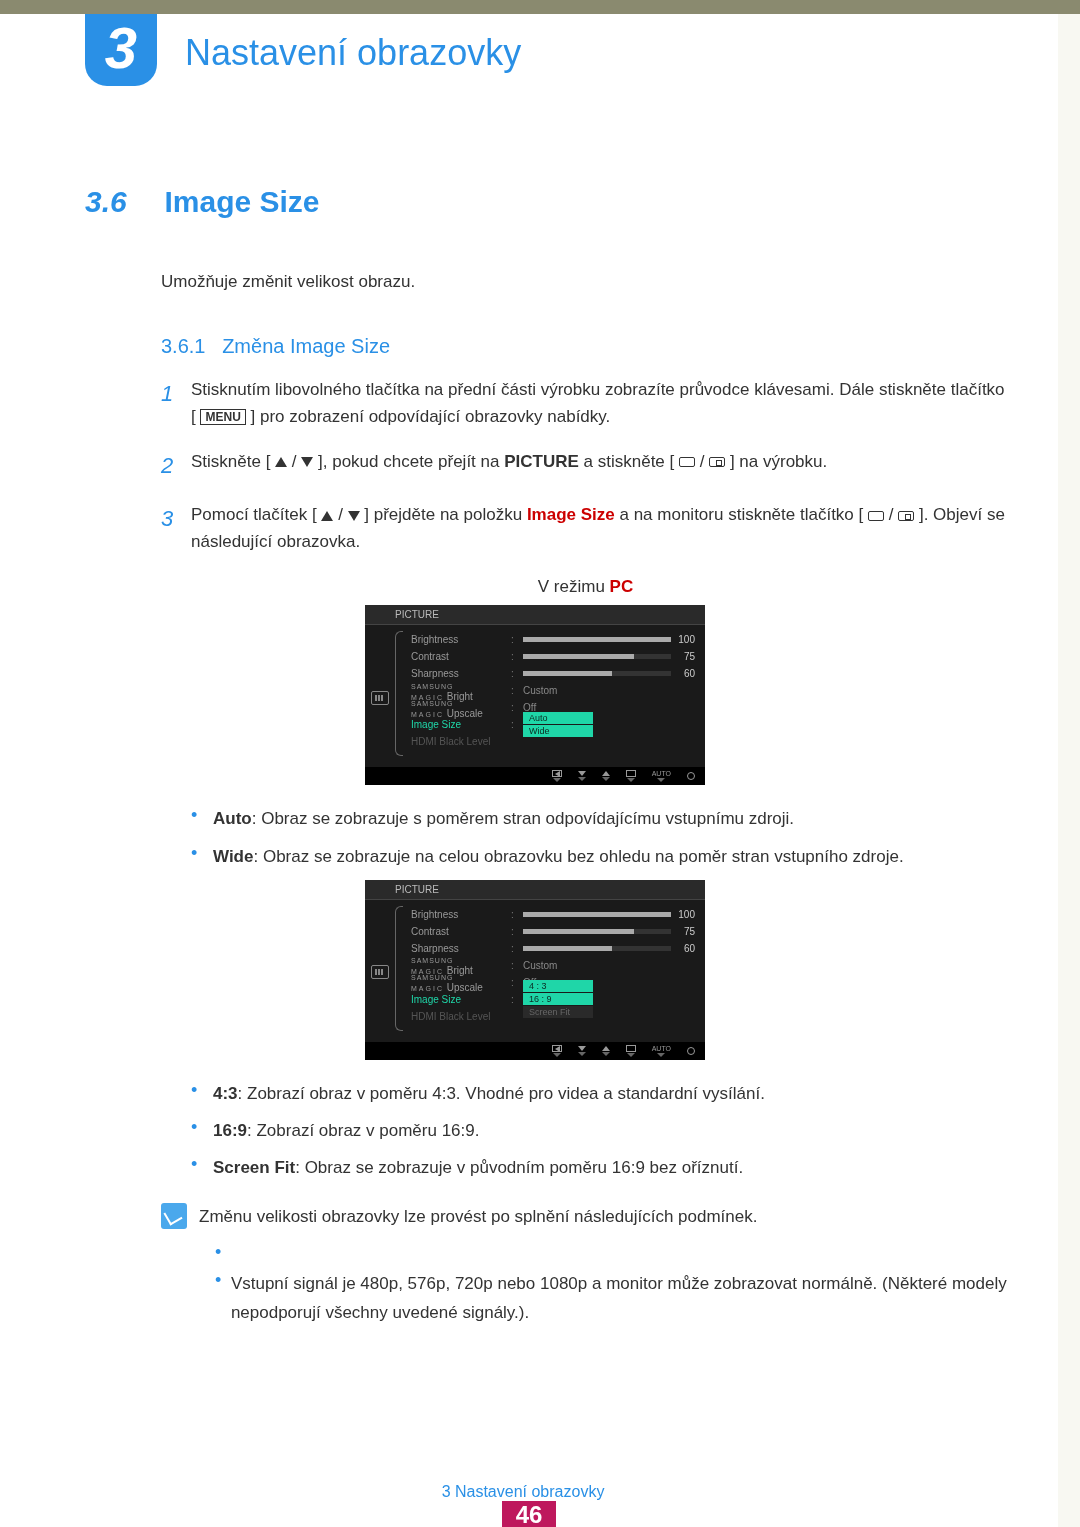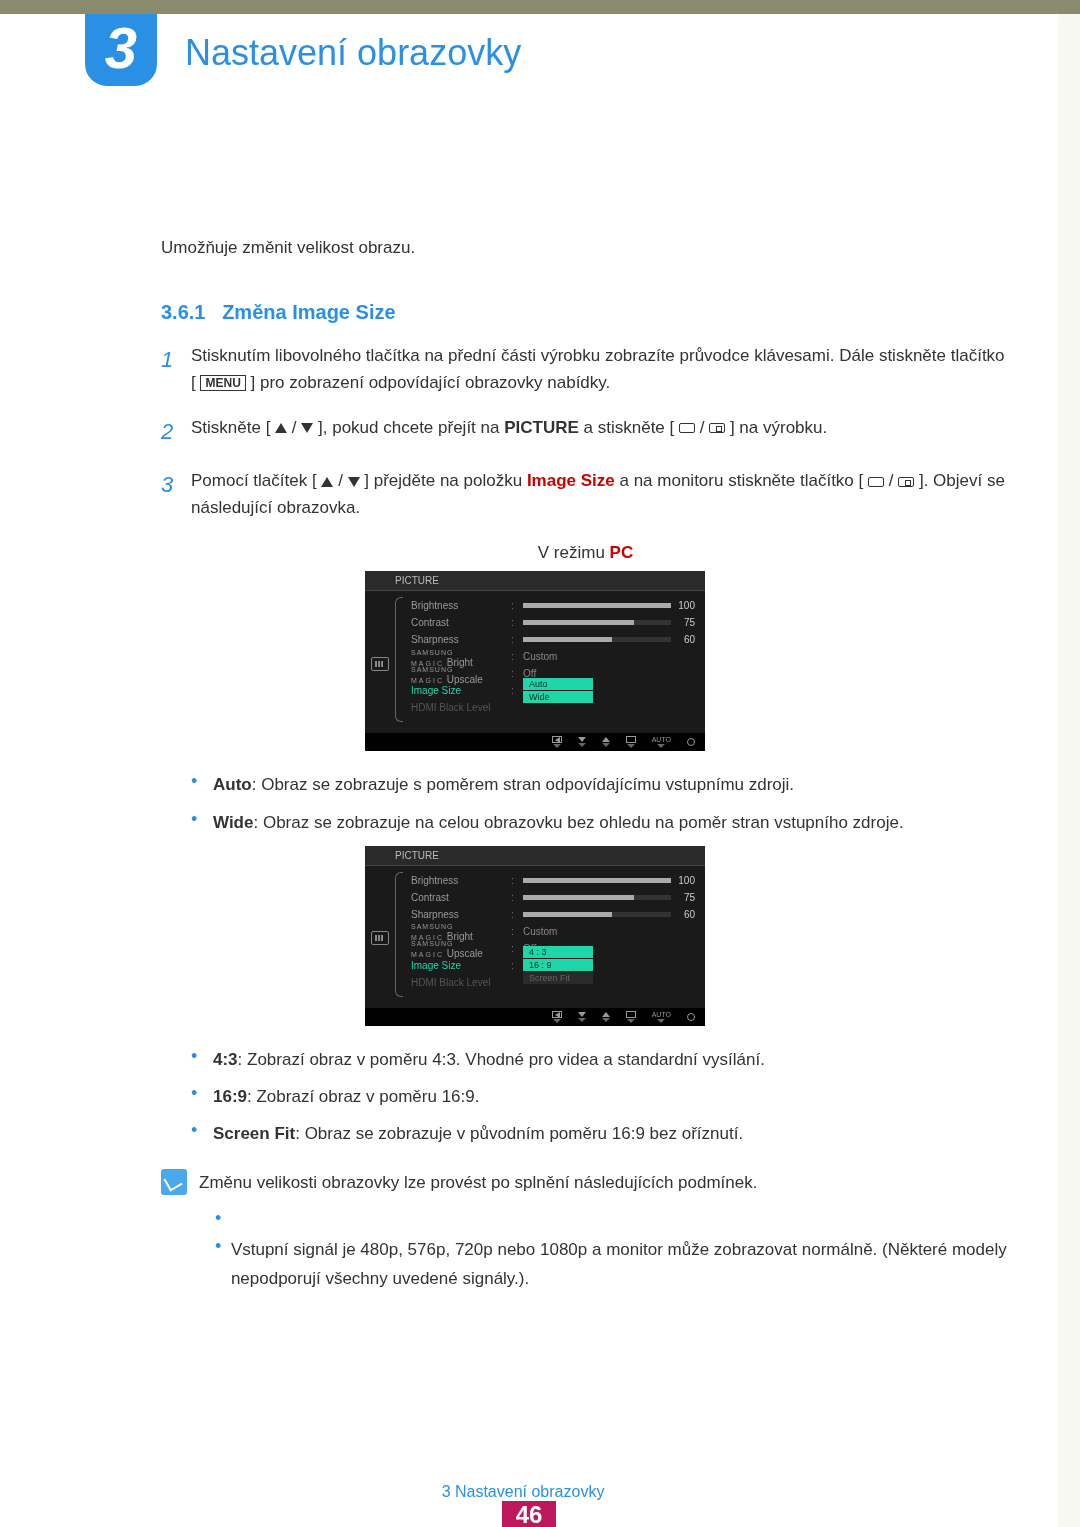--- a/index.html
+++ b/index.html
@@ -44,21 +44,21 @@
     font-size: 36px;
     font-weight: 500;
   }
   .content {
     position: absolute;
     top: 185px; left: 85px; right: 70px;
   }
   .sec-num { color: #2a90e6; font-size: 30px; font-weight: bold; font-style: italic; display: inline-block; width: 75px; }
   .sec-title { color: #2a90e6; font-size: 30px; font-weight: bold; }
   .body-text { font-size: 17px; color: #333; margin-left: 76px; margin-top: 50px; line-height: 1.5; }
-  .subsec { color: #2a90e6; font-size: 20px; font-weight: bold; margin-left: 76px; margin-top: 40px; }
+  .subsec { color: #2a90e6; font-size: 20px; font-weight: normal; margin-left: 76px; margin-top: 40px; }
   .steps { margin-left: 76px; margin-top: 18px; }
   .step { display: flex; margin-bottom: 18px; font-size: 17px; line-height: 1.6; }
   .step-num { color: #2a90e6; font-style: italic; font-size: 22px; width: 30px; flex-shrink: 0; }
   .step-body { flex: 1; }
   .menu-box {
     display: inline-block; border: 1px solid #333; padding: 0 4px; font-size: 12px; font-weight: bold;
     vertical-align: middle; line-height: 14px;
   }
   .tri-up { display: inline-block; width: 0; height: 0; border-left: 6px solid transparent; border-right: 6px solid transparent; border-bottom: 10px solid #333; vertical-align: middle; }
   .tri-down { display: inline-block; width: 0; height: 0; border-left: 6px solid transparent; border-right: 6px solid transparent; border-top: 10px solid #333; vertical-align: middle; }
@@ -130,20 +130,24 @@
 <body>
 
 <div class="top-bar"></div>
 <div class="right-bar"></div>
 
 <div class="chapter-badge">3</div>
 <div class="chapter-title">Nastavení obrazovky</div>
 
 <div class="content">
 
+  <div>
+    <span class="sec-num">3.6</span>
+    <span class="sec-title">Image Size</span>
+  </div>
 
   <div class="body-text">Umožňuje změnit velikost obrazu.</div>
 
   <div class="subsec">
     <span>3.6.1</span>&nbsp;&nbsp;
     <span>Změna Image Size</span>
   </div>
 
   <div class="steps">
     <div class="step">

